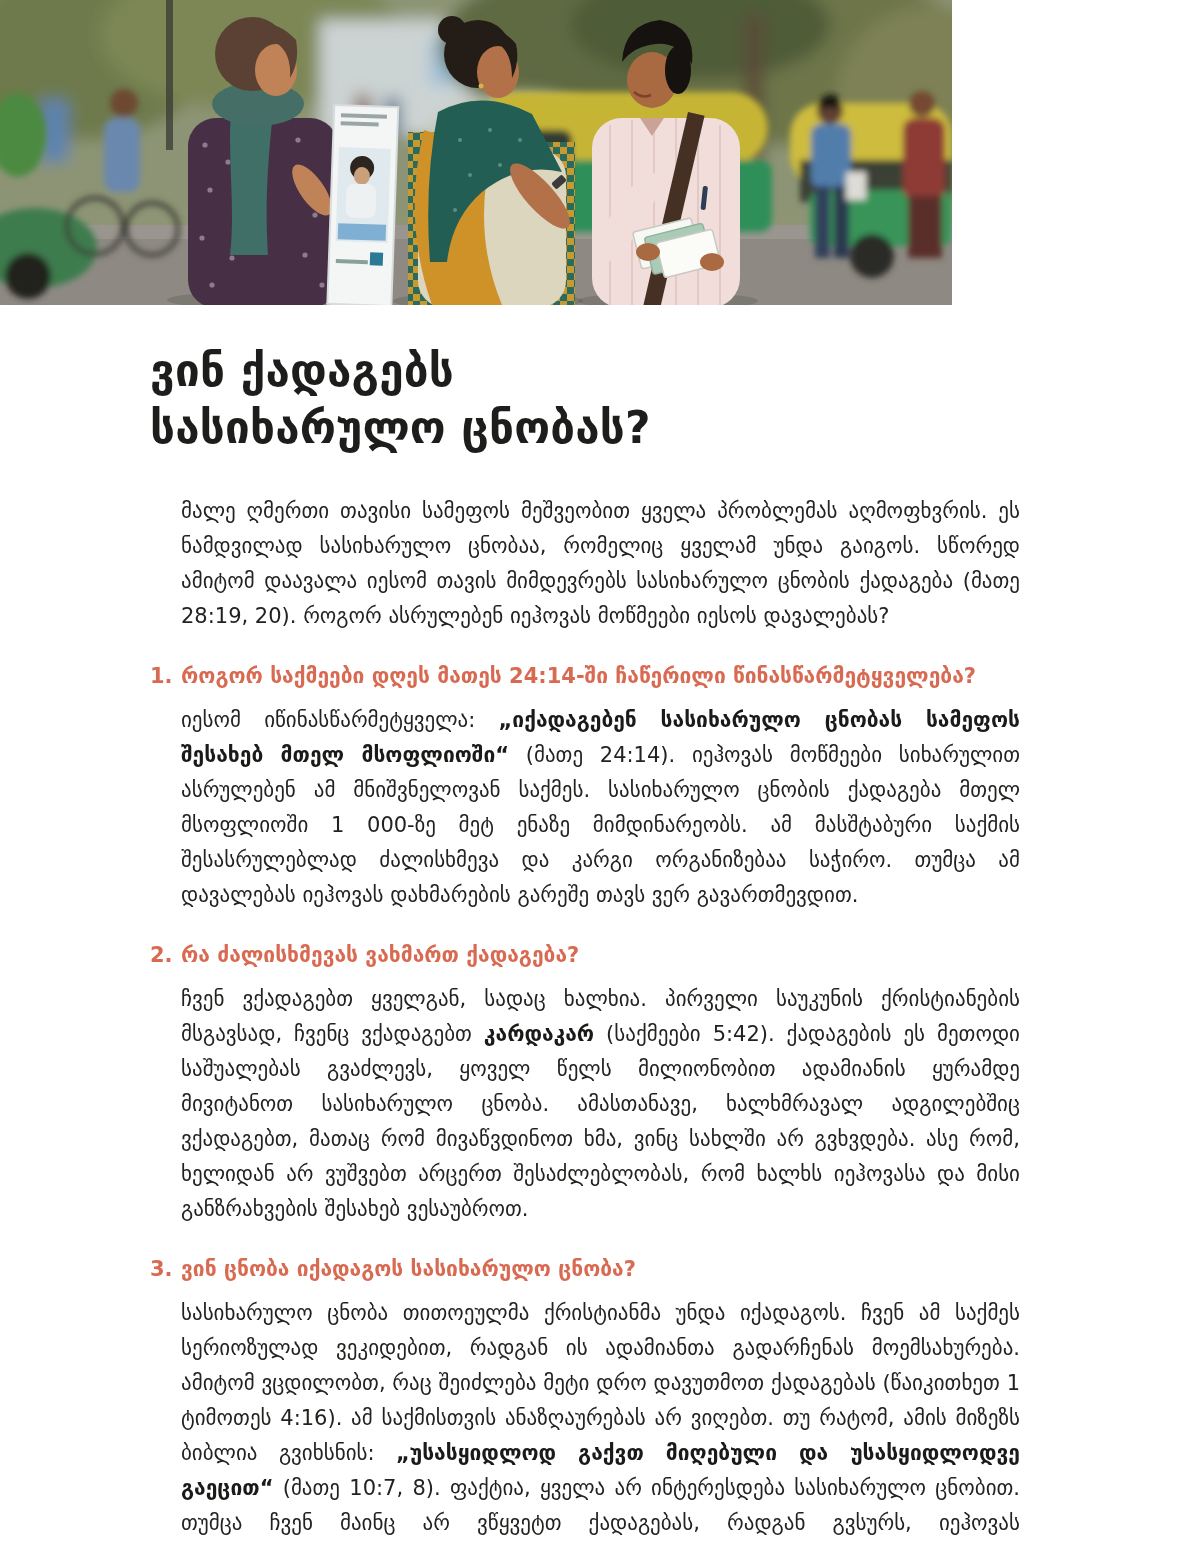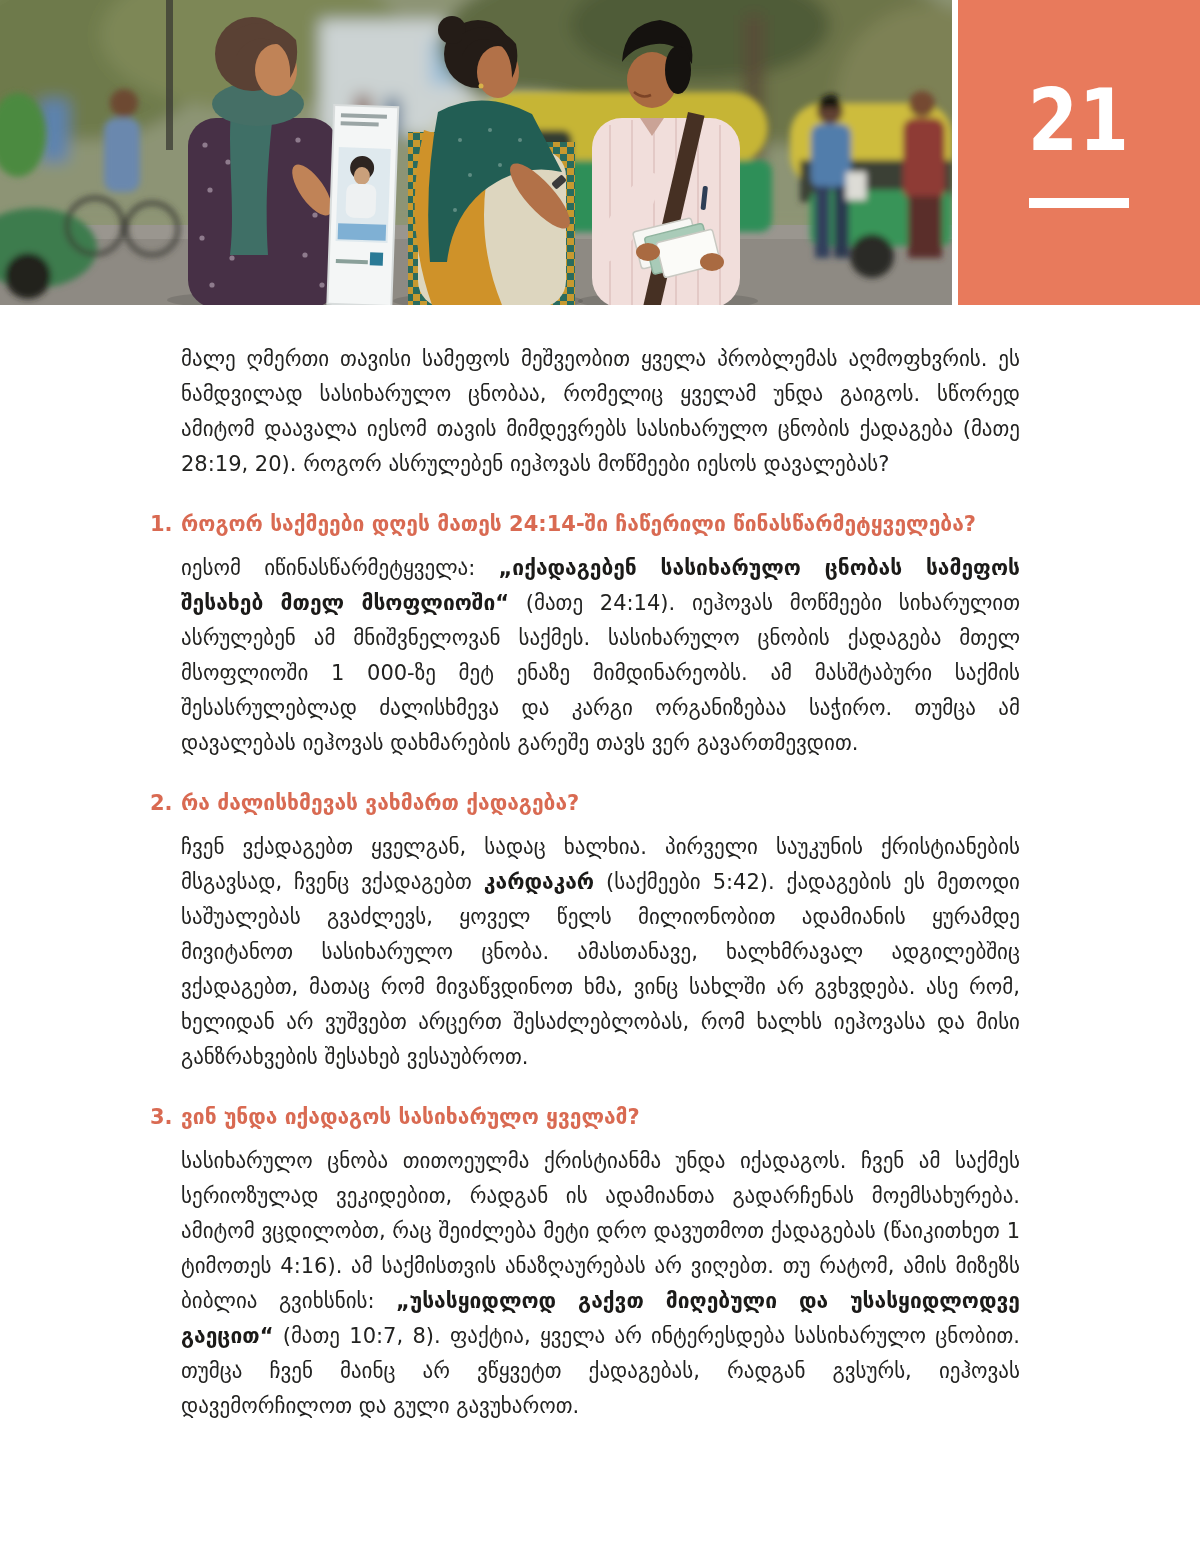--- a/index.html
+++ b/index.html
@@ -211,42 +211,40 @@
           <rect x="636" y="224" width="60" height="38" rx="3" fill="#f7f7f4" stroke="#c9c9c2" stroke-width="1.5"></rect>
           <rect x="646" y="232" width="60" height="38" rx="3" fill="#a9cbb8" stroke="#8fb39e" stroke-width="1.5"></rect>
           <rect x="656" y="240" width="58" height="36" rx="3" fill="#fbfbf8" stroke="#c9c9c2" stroke-width="1.5"></rect>
         </g>
         <ellipse cx="648" cy="252" rx="12" ry="9" fill="#a96a41"></ellipse>
         <ellipse cx="712" cy="262" rx="12" ry="9" fill="#a96a41"></ellipse>
       </g>
     </svg>
   </div>
 
-  <div class="page-number-box">
-    <span class="page-number">21</span>
-    <div class="page-number-underline"></div>
-  </div>
 
   <div class="article">
 
+    <h1 class="page-title">ვინ ქადაგებს
+სასიხარულო ცნობას?</h1>
 
     <p class="body-par"><span>მალე ღმერთი თავისი სამეფოს მეშვეობით ყველა პრობლემას აღმოფხვრის. ეს ნამდვილად სასიხარულო ცნობაა, რომელიც ყველამ უნდა გაიგოს. სწორედ ამიტომ დაავალა იესომ თავის მიმდევრებს სასიხარულო ცნობის ქადაგება (მათე 28:19, 20). როგორ ასრულებენ იეჰოვას მოწმეები იესოს დავალებას?</span></p>
 
     <div class="q-heading">
       <span class="q-number">1.</span>
       <span class="q-text">როგორ საქმეები დღეს მათეს 24:14-ში ჩაწერილი წინასწარმეტყველება?</span>
     </div>
     <p class="body-par"><span>იესომ იწინასწარმეტყველა: </span><span class="seg-bold">„იქადაგებენ სასიხარულო ცნობას სამეფოს შესახებ მთელ მსოფლიოში“</span><span> (მათე 24:14). იეჰოვას მოწმეები სიხარულით ასრულებენ ამ მნიშვნელოვან საქმეს. სასიხარულო ცნობის ქადაგება მთელ მსოფლიოში 1 000-ზე მეტ ენაზე მიმდინარეობს. ამ მასშტაბური საქმის შესასრულებლად ძალისხმევა და კარგი ორგანიზებაა საჭირო. თუმცა ამ დავალებას იეჰოვას დახმარების გარეშე თავს ვერ გავართმევდით.</span></p>
 
     <div class="q-heading">
       <span class="q-number">2.</span>
       <span class="q-text">რა ძალისხმევას ვახმართ ქადაგება?</span>
     </div>
     <p class="body-par"><span>ჩვენ ვქადაგებთ ყველგან, სადაც ხალხია. პირველი საუკუნის ქრისტიანების მსგავსად, ჩვენც ვქადაგებთ </span><span class="seg-bold">კარდაკარ</span><span> (საქმეები 5:42). ქადაგების ეს მეთოდი საშუალებას გვაძლევს, ყოველ წელს მილიონობით ადამიანის ყურამდე მივიტანოთ სასიხარულო ცნობა. ამასთანავე, ხალხმრავალ ადგილებშიც ვქადაგებთ, მათაც რომ მივაწვდინოთ ხმა, ვინც სახლში არ გვხვდება. ასე რომ, ხელიდან არ ვუშვებთ არცერთ შესაძლებლობას, რომ ხალხს იეჰოვასა და მისი განზრახვების შესახებ ვესაუბროთ.</span></p>
 
     <div class="q-heading">
       <span class="q-number">3.</span>
-      <span class="q-text">ვინ უნდა იქადაგოს სასიხარულო ყველამ?</span>
+      <span class="q-text">ვინ ცნობა იქადაგოს სასიხარულო ცნობა?</span>
     </div>
     <p class="body-par"><span>სასიხარულო ცნობა თითოეულმა ქრისტიანმა უნდა იქადაგოს. ჩვენ ამ საქმეს სერიოზულად ვეკიდებით, რადგან ის ადამიანთა გადარჩენას მოემსახურება. ამიტომ ვცდილობთ, რაც შეიძლება მეტი დრო დავუთმოთ ქადაგებას (წაიკითხეთ 1 ტიმოთეს 4:16). ამ საქმისთვის ანაზღაურებას არ ვიღებთ. თუ რატომ, ამის მიზეზს ბიბლია გვიხსნის: </span><span class="seg-bold">„უსასყიდლოდ გაქვთ მიღებული და უსასყიდლოდვე გაეცით“</span><span> (მათე 10:7, 8). ფაქტია, ყველა არ ინტერესდება სასიხარულო ცნობით. თუმცა ჩვენ მაინც არ ვწყვეტთ ქადაგებას, რადგან გვსურს, იეჰოვას დავემორჩილოთ და გული გავუხაროთ.</span></p>
 
   </div>
 </div>
 
 </body></html>

